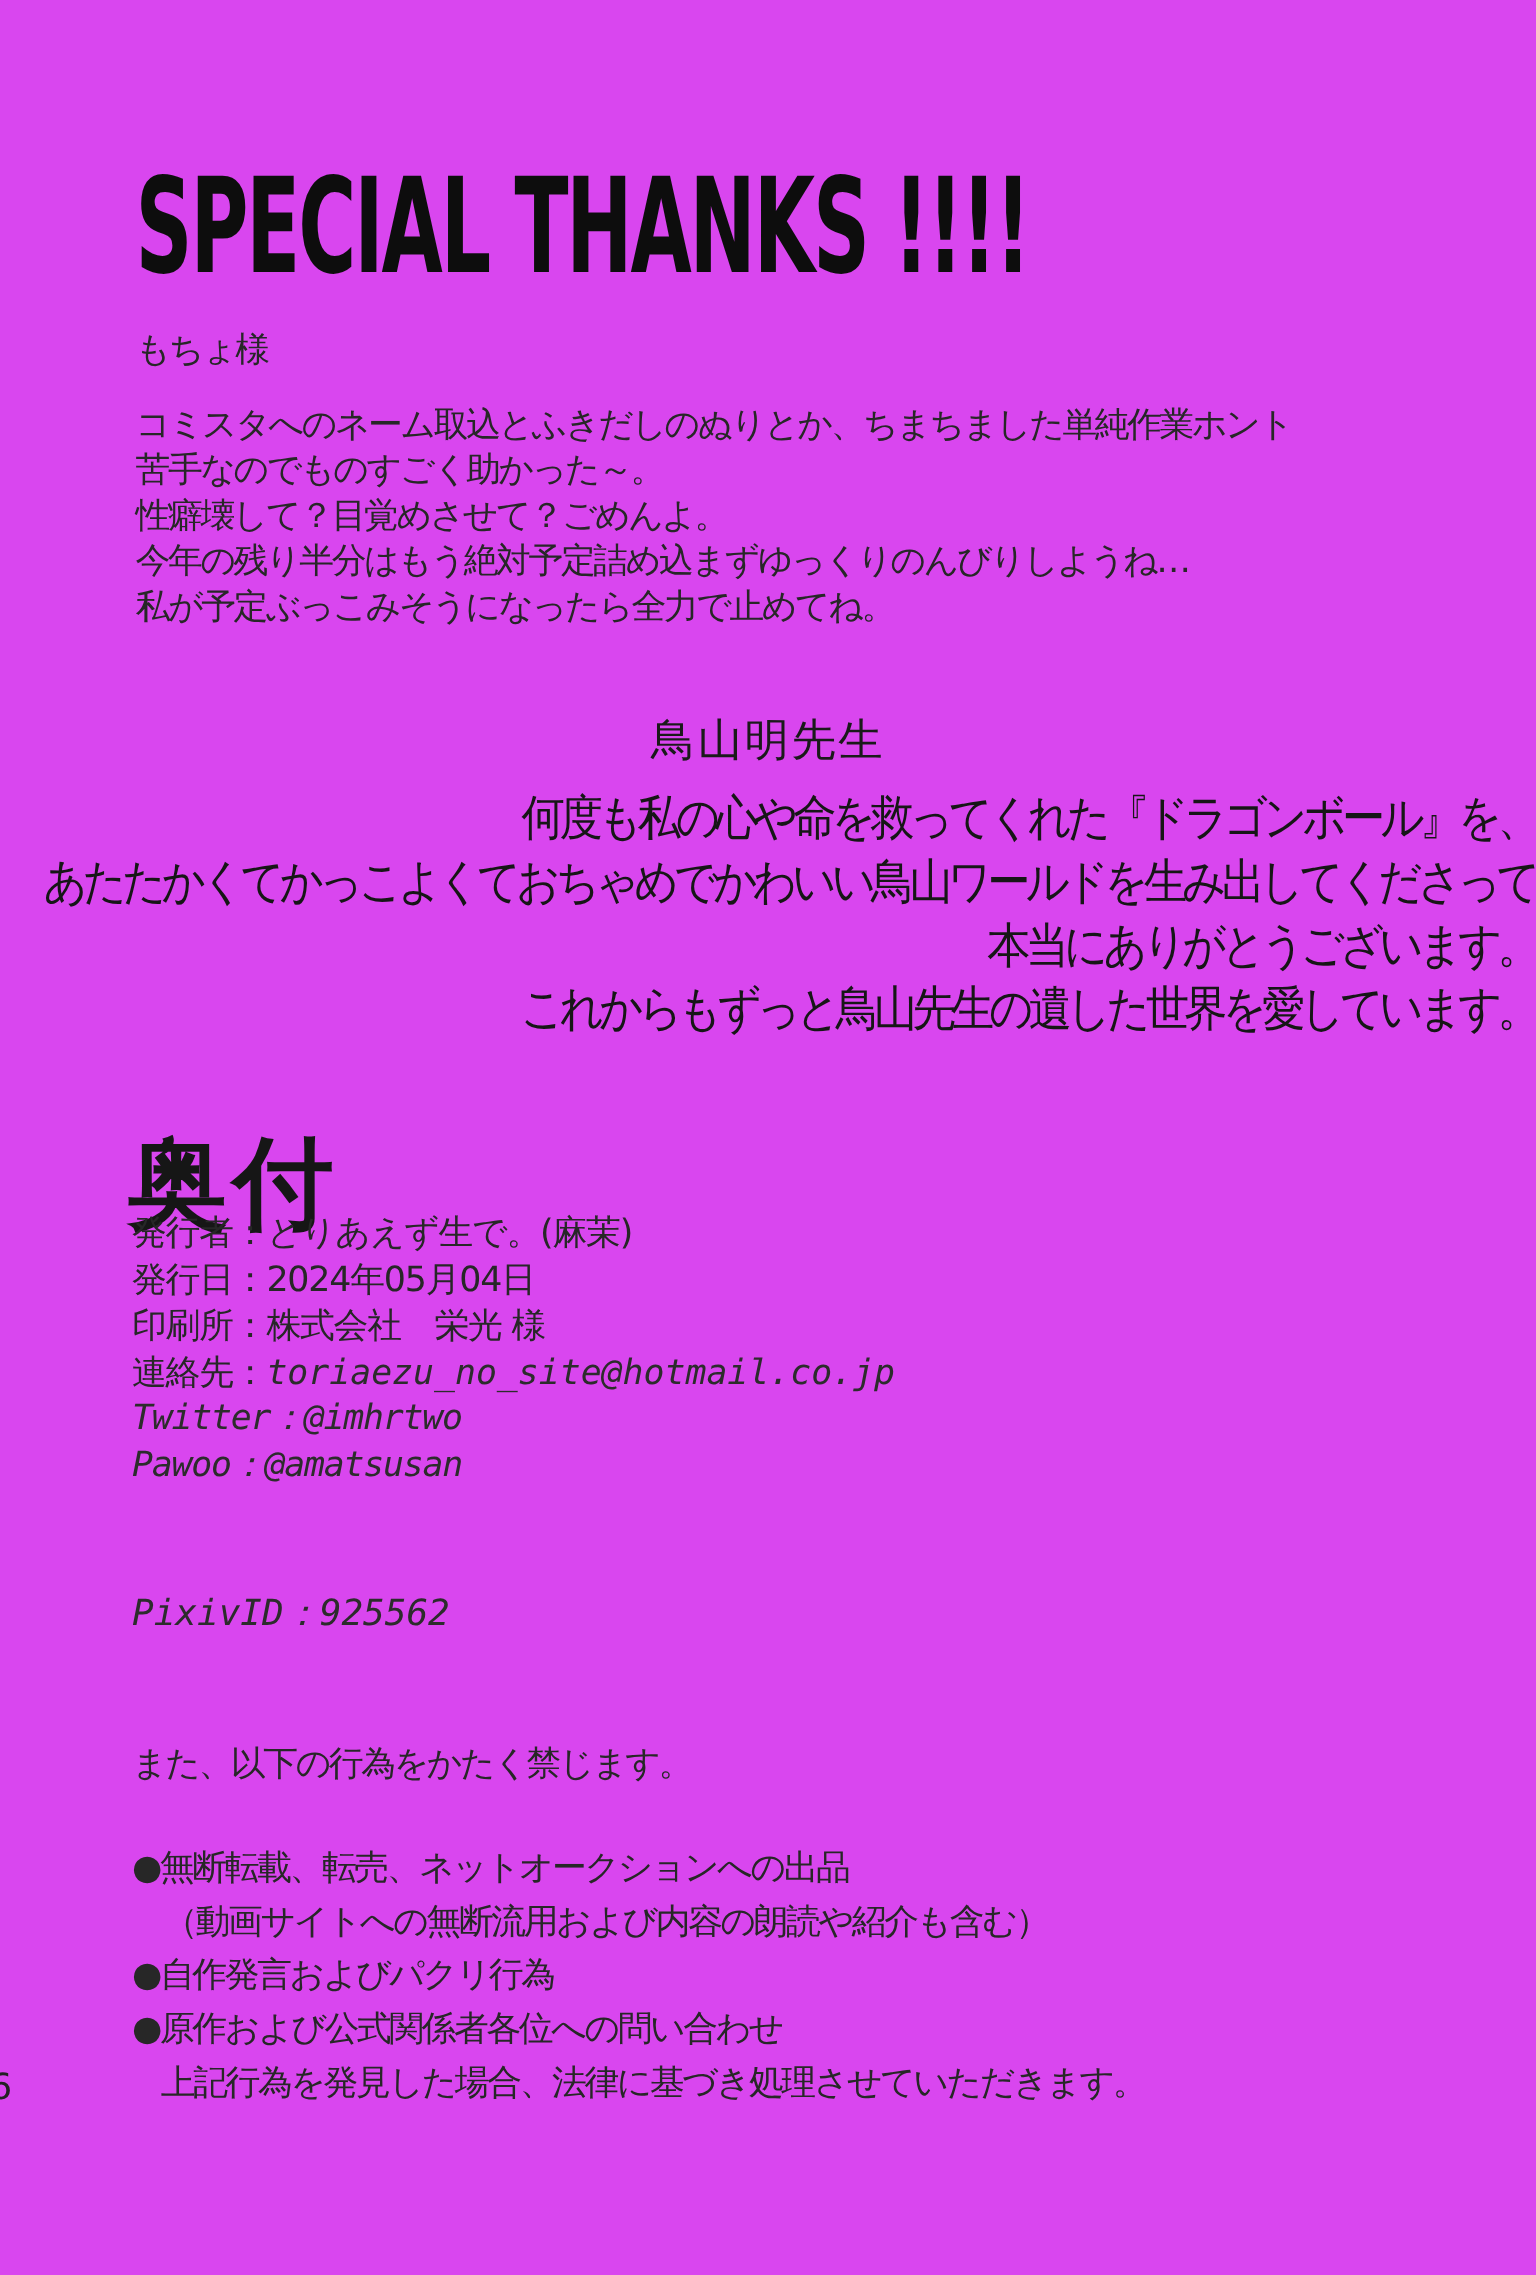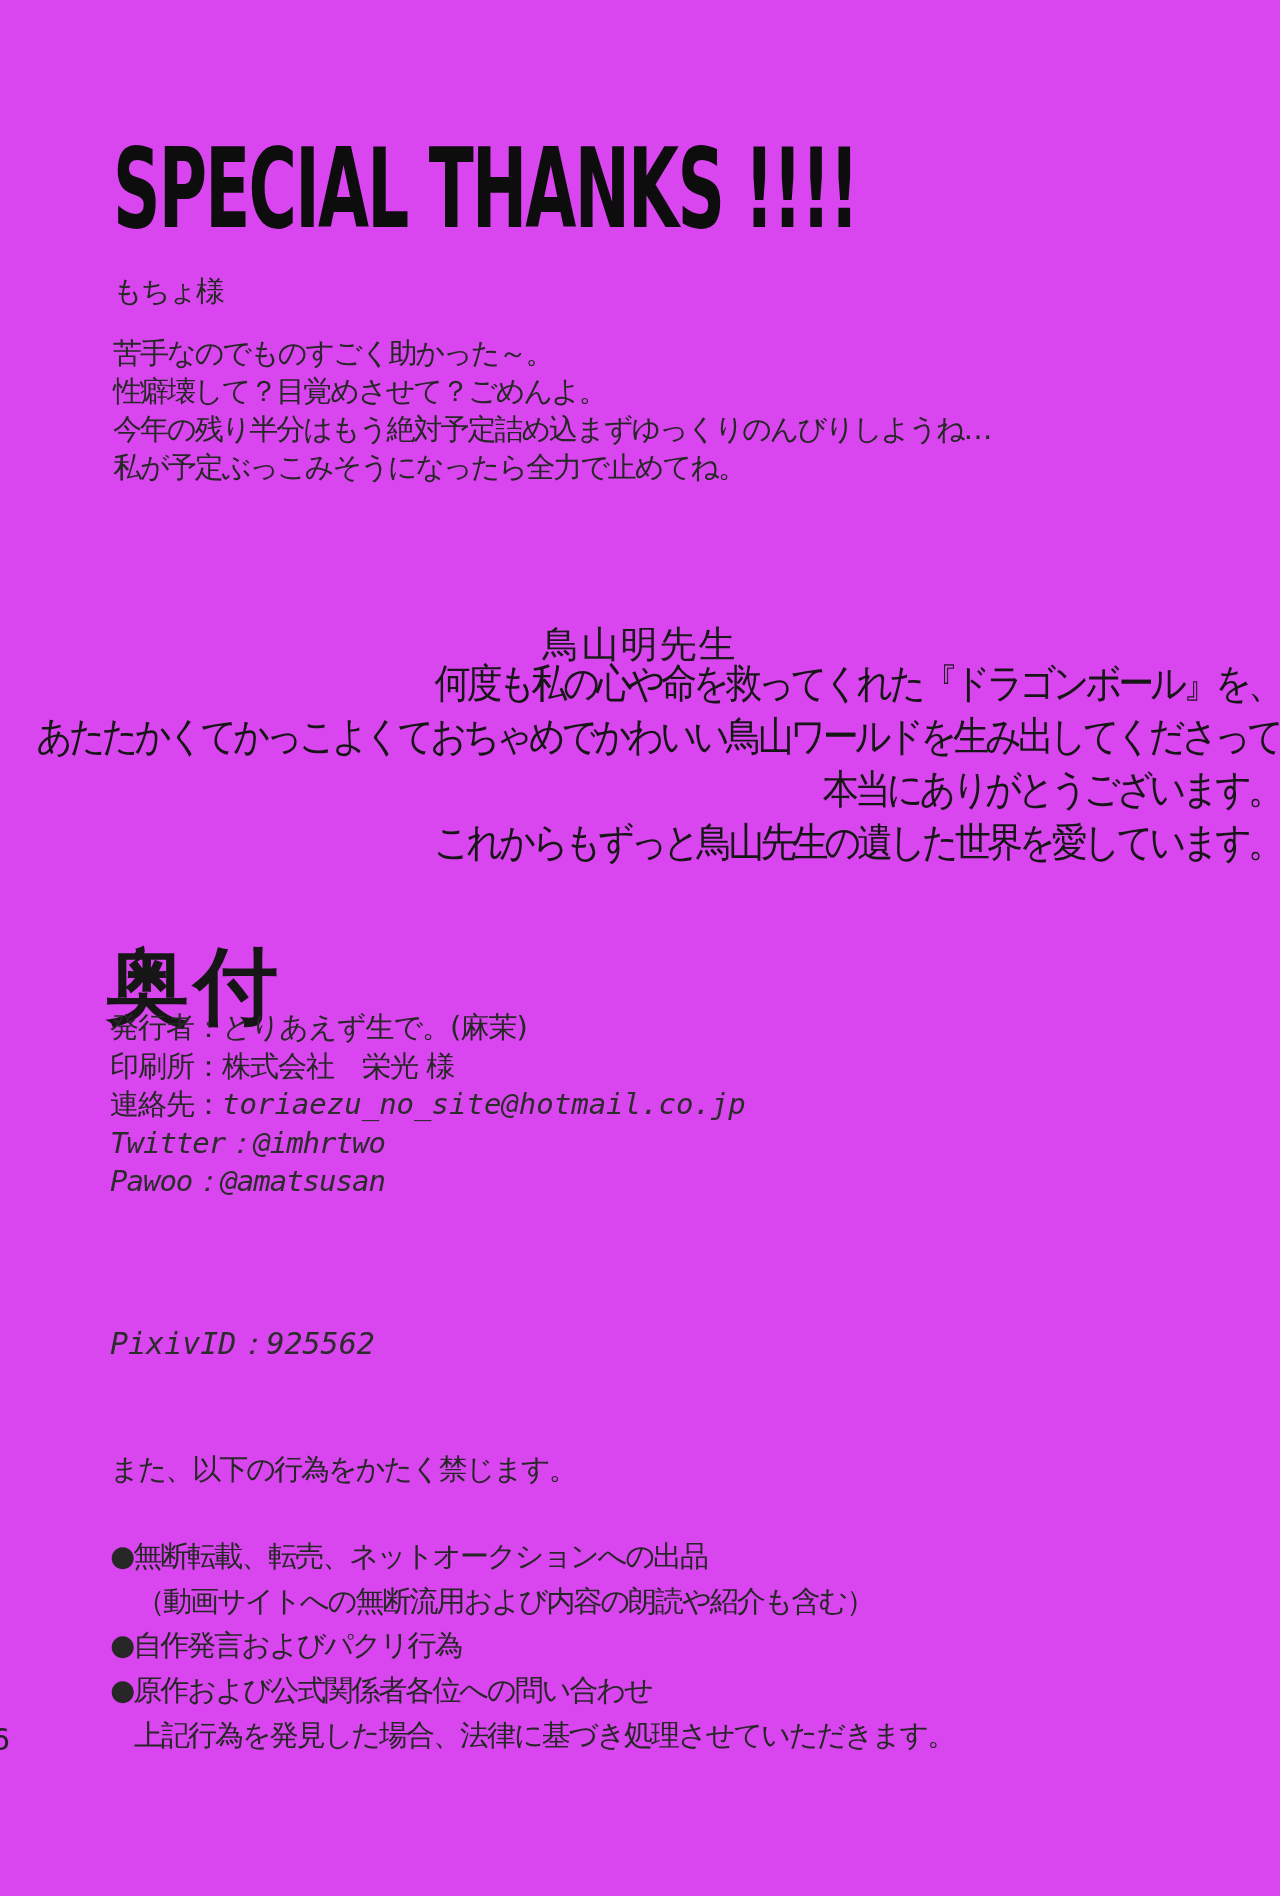--- a/index.html
+++ b/index.html
@@ -45,21 +45,20 @@
   .thanks-block .tline { height: 38px; line-height: 38px; }
 
   .tribute-heading {
     left: 0; top: 592px;
     width: 1280px;
     text-align: center;
     font-family: "DejaVu Serif", serif;
     font-size: 37px;
     letter-spacing: 2px;
     color: #1a1a1a;
-    margin-top: 28px;
   }
 
   .tribute-block {
     left: 0; top: 656px;
     width: 1280px;
     text-align: right;
     font-family: "DejaVu Serif", serif;
     font-size: 36px;
     letter-spacing: -4px;
     color: #161616;
@@ -103,40 +102,44 @@
 </head>
 <body>
 
 <div class="page">
 
   <div class="abs headline">SPECIAL THANKS !!!!</div>
 
   <div class="abs gothic body-size recipient">もちょ様</div>
 
   <div class="abs gothic body-size thanks-block">
+    <div class="tline">コミスタへのネーム取込とふきだしのぬりとか、ちまちました単純作業ホント</div>
     <div class="tline">苦手なのでものすごく助かった～。</div>
     <div class="tline">性癖壊して？目覚めさせて？ごめんよ。</div>
     <div class="tline">今年の残り半分はもう絶対予定詰め込まずゆっくりのんびりしようね…</div>
     <div class="tline">私が予定ぶっこみそうになったら全力で止めてね。</div>
   </div>
 
   <div class="abs tribute-heading">鳥山明先生</div>
 
   <div class="abs tribute-block">
     <div class="mline">何度も私の心や命を救ってくれた『ドラゴンボール』を、</div>
     <div class="mline">あたたかくてかっこよくておちゃめでかわいい鳥山ワールドを生み出してくださって</div>
     <div class="mline">本当にありがとうございます。</div>
     <div class="mline">これからもずっと鳥山先生の遺した世界を愛しています。</div>
   </div>
 
   <div class="abs okuzuke-heading">奥付</div>
 
   <div class="abs gothic colophon-block">
     <div class="crow">
       <span>発行者：</span><span>とりあえず生で。(麻茉)</span>
+    </div>
+    <div class="crow">
+      <span>発行日：</span><span>2024年05月04日</span>
     </div>
     <div class="crow">
       <span>印刷所：</span><span>株式会社　栄光 様</span>
     </div>
     <div class="crow">
       <span>連絡先：</span><span class="mono-it">toriaezu_no_site@hotmail.co.jp</span>
     </div>
     <div class="crow mono-it">
       <span>Twitter：</span><span>@imhrtwo</span>
     </div>

